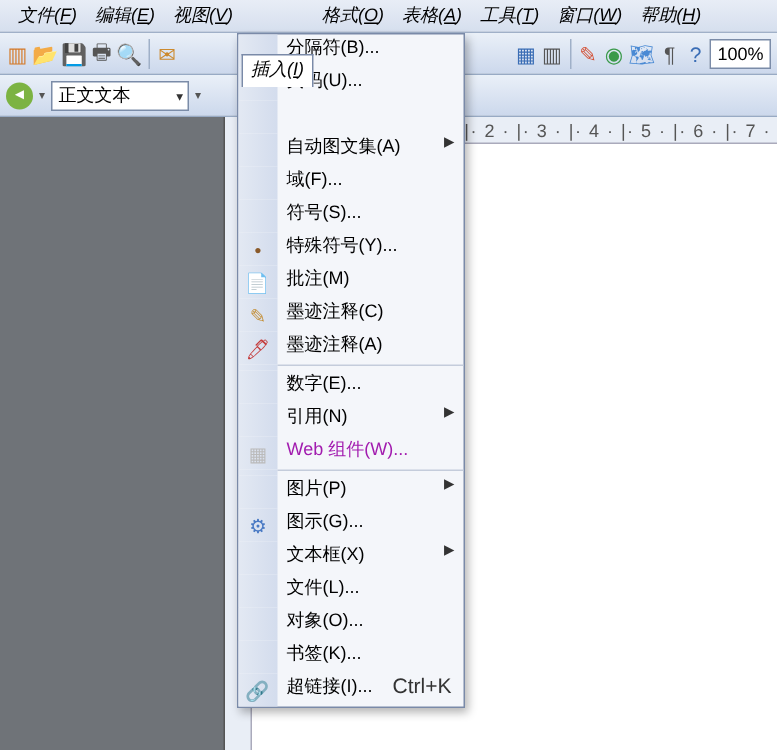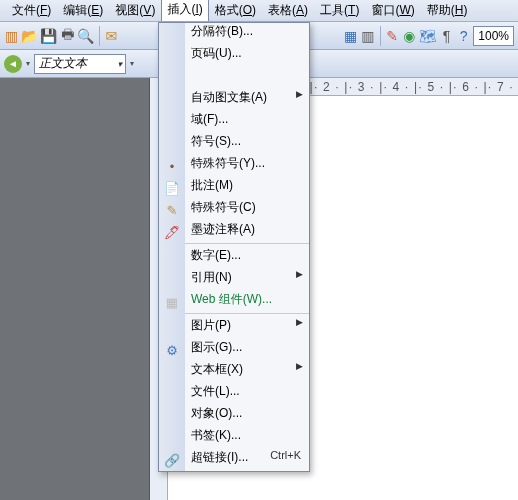--- a/index.html
+++ b/index.html
@@ -1,42 +1,42 @@
 <!DOCTYPE html>
 <html><head>
 <meta charset="utf-8">
 <style>
 * { margin: 0; padding: 0; box-sizing: border-box; font-family: "Microsoft YaHei", SimSun, sans-serif; font-size: 12px; }
 body { background: #fff; overflow: hidden; width: 518px; height: 500px; }
-.menubar { background: linear-gradient(#e8edf6, #d6dfee); border-bottom: 1px solid #a0b0c8; height: 22px; display: flex; align-items: flex-end; padding-left: 6px; }
+.menubar { background: linear-gradient(#e8edf6, #d6dfee); border-bottom: 1px solid #a0b0c8; height: 22px; display: flex; align-items: flex-start; padding-left: 6px; font-style: italic; }
 .menu-item { padding: 2px 6px; cursor: pointer; }
 .menu-item u { text-decoration: underline; }
 .menu-item.active { background: #fff; border: 1px solid #7a8aa8; border-bottom: none; padding: 1px 5px 3px 5px; position: relative; z-index: 100; margin-top: 36px; }
 .toolbar { background: linear-gradient(#eaf0f8, #ccd8ec); height: 28px; border-bottom: 1px solid #98aac4; display: flex; align-items: center; padding-left: 4px; gap: 2px; }
 .tb-icon { width: 18px; height: 18px; display: inline-flex; align-items: center; justify-content: center; font-size: 14px; }
 .tb-sep { width: 1px; height: 20px; background: #9fb0c8; margin: 0 2px; }
 .toolbar2 { background: linear-gradient(#eaf0f8, #ccd8ec); height: 28px; border-bottom: 1px solid #98aac4; display: flex; align-items: center; padding-left: 4px; gap: 4px; }
 .nav-btn { width: 18px; height: 18px; background: #7cb342; border-radius: 9px; display: flex; align-items: center; justify-content: center; color: #fff; font-size: 10px; }
-.style-combo { background: #fff; border: 1px solid #7b8ca8; height: 20px; width: 92px; display: flex; align-items: center; padding: 0 4px; position: relative; font-style: italic; }
+.style-combo { background: #fff; border: 1px solid #7b8ca8; height: 20px; width: 92px; display: flex; align-items: center; padding: 0 4px; position: relative; }
 .style-combo::after { content: "▾"; position: absolute; right: 3px; font-size: 9px; color: #333; }
 .doc-area { display: flex; height: calc(100% - 78px); }
 .left-panel { width: 150px; background: #6f7378; border-right: 1px solid #555; }
 .ruler-vert { width: 18px; background: #e9eef6; border-right: 1px solid #aab; }
 .main-doc { flex: 1; background: #fff; position: relative; }
 .ruler-horiz { height: 18px; background: #e9eef6; border-bottom: 1px solid #aab; position: absolute; top: 0; left: 0; right: 0; font-size: 9px; color: #555; display: flex; align-items: center; overflow: hidden; white-space: nowrap; padding-left: 4px; letter-spacing: 1px; }
 .ruler-horiz span { display: inline-block; }
 .page { position: absolute; top: 24px; left: 6px; right: 0; bottom: 0; background: #fff; }
 .cursor-mark { position: absolute; top: 40px; left: 60px; width: 8px; height: 14px; background: #000; }
 .dropdown { position: absolute; top: 22px; left: 158px; width: 152px; background: #f4f6fa; border: 1px solid #7a8aa8; box-shadow: 2px 3px 6px rgba(0,0,0,0.3); z-index: 50; }
 .dd-row { display: flex; height: 22px; position: relative; cursor: pointer; }
 .dd-icon-col { width: 26px; height: 100%; background: linear-gradient(90deg,#e3e9f3,#d3dced); display: flex; align-items: center; justify-content: center; font-size: 13px; }
 .dd-label { flex: 1; padding-left: 6px; color: #000; white-space: nowrap; }
-.dd-row.disabled .dd-label { color: #15803d; }
+.dd-row.disabled .dd-label { color: #a21caf; }
 .dd-arrow { position: absolute; right: 6px; font-size: 9px; color: #333; }
-.dd-shortcut { position: absolute; right: 8px; font-size: 11px; color: #333; }
+.dd-shortcut { position: absolute; right: 8px; font-size: 14px; color: #333; }
 .dd-sep { height: 1px; background: #c4ccdb; margin-left: 26px; }
 .dd-sep-full { display: flex; }
 .dd-sep-full .dd-icon-col { height: 4px; }
 .zoom-box { margin-left: auto; background: #fff; border: 1px solid #7b8ca8; height: 20px; width: 44px; display: flex; align-items: center; padding: 0 4px; margin-right: 4px; }
 </style>
 </head>
 <body>
 
 <div class="menubar">
   <span class="menu-item"><span>文件</span>(<u>F</u>)</span>
@@ -109,21 +109,21 @@
   <div class="dd-row">
       <div class="dd-icon-col" style="color:#8a5a2a">•</div>
       <span class="dd-label">特殊符号(Y)...</span>
     </div>
   <div class="dd-row">
       <div class="dd-icon-col" style="color:#d4a83a">📄</div>
       <span class="dd-label">批注(M)</span>
     </div>
   <div class="dd-row">
       <div class="dd-icon-col" style="color:#c4903a">✎</div>
-      <span class="dd-label">特殊符号(C)</span>
+      <span class="dd-label">墨迹注释(C)</span>
     </div>
   <div class="dd-row">
       <div class="dd-icon-col" style="color:#c43a3a">🖊</div>
       <span class="dd-label">墨迹注释(A)</span>
     </div>
   <div class="dd-sep-full">
       <div class="dd-icon-col"></div>
       <div class="dd-sep" style="flex:1;margin-left:0"></div>
     </div>
   <div class="dd-row">

